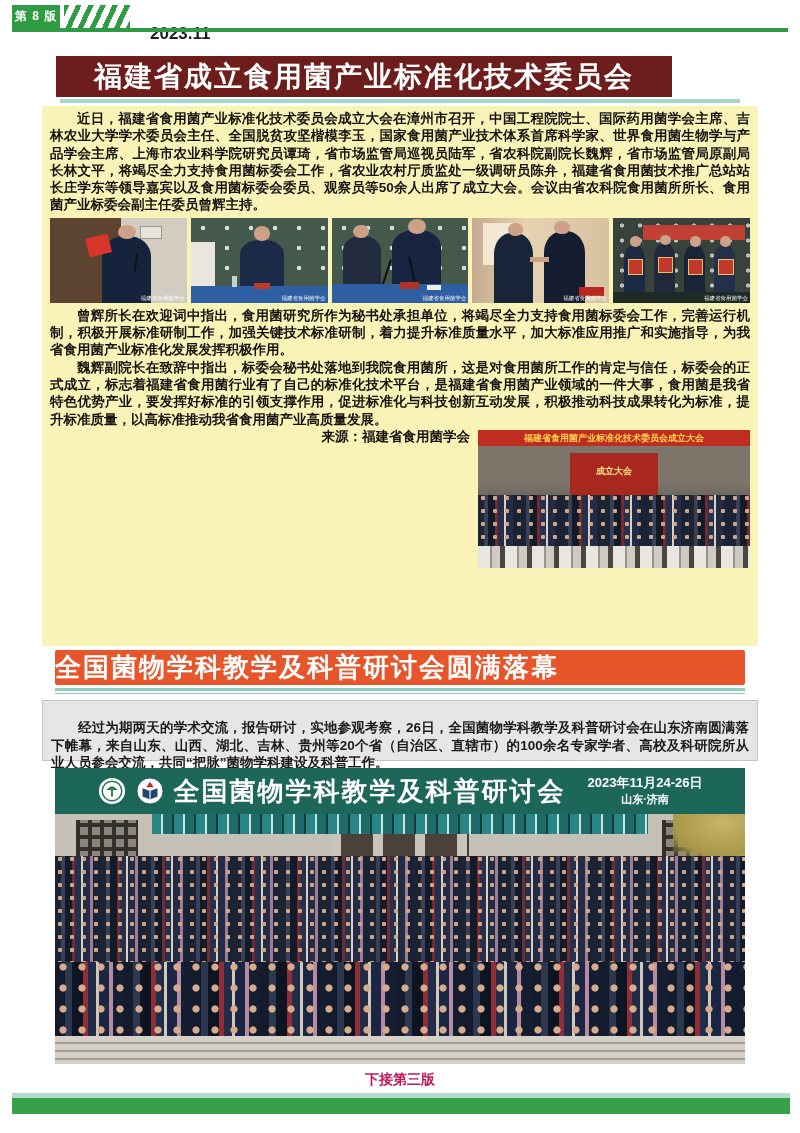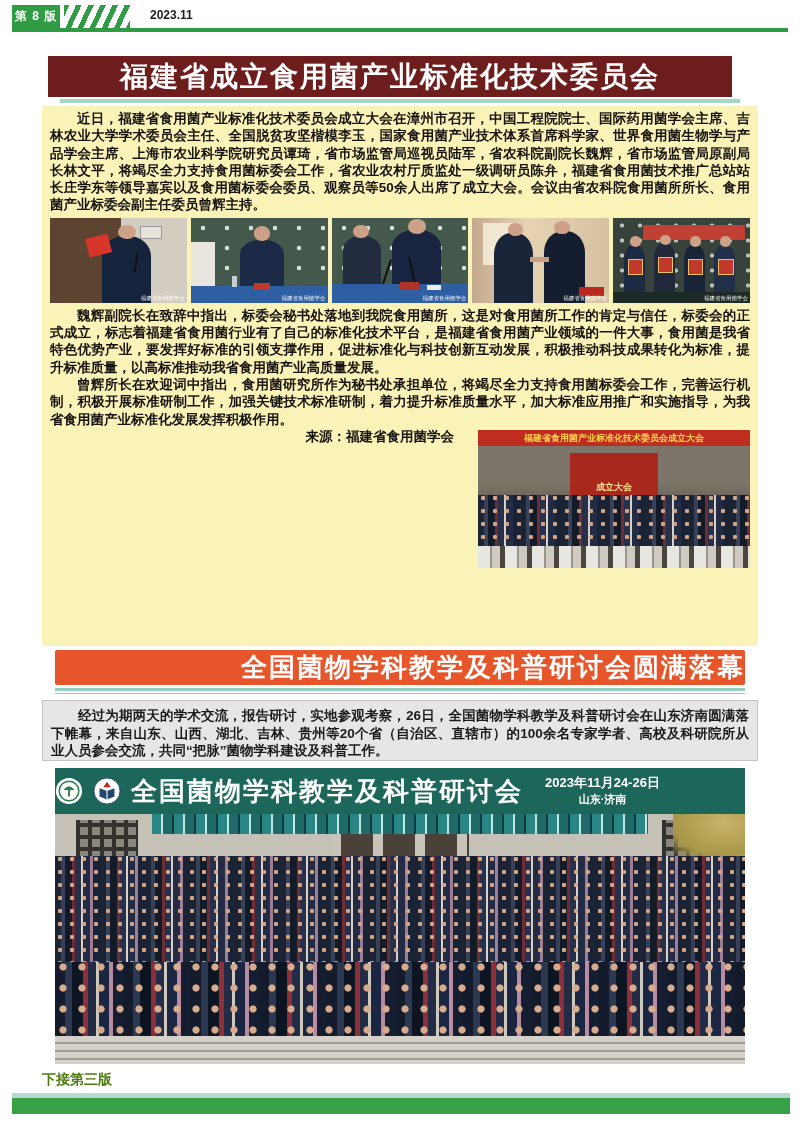--- a/index.html
+++ b/index.html
@@ -5,25 +5,25 @@
   html,body{margin:0;padding:0;background:#ffffff;}
   .page{position:relative;width:800px;height:1133px;background:#ffffff;overflow:hidden;
         font-family:"Liberation Sans",sans-serif;}
   .abs{position:absolute;}
 
   
   .edition-box{left:12px;top:5px;width:48px;height:23px;background:#2f9b43;color:#fff;
     font-size:12px;font-weight:700;text-align:center;line-height:23px;letter-spacing:1px;}
   .stripes{left:64px;top:5px;width:66px;height:23px;
     background:repeating-linear-gradient(115deg,#2f9b43 0 5px,#ffffff 5px 11px);}
-  .header-date{left:150px;top:8px;font-size:12px;font-weight:700;color:#1c1c1c;}
+  .header-date{left:150px;top:24px;font-size:17px;font-weight:700;color:#1c1c1c;}
   .header-line{left:12px;top:28px;width:776px;height:4px;background:#2f9b43;}
 
   
-  .title1{left:48px;top:56px;width:684px;height:41px;background:#6e1d1d;color:#ffffff;
+  .title1{left:56px;top:56px;width:616px;height:41px;background:#6e1d1d;color:#ffffff;
     font-size:28px;font-weight:700;text-align:center;line-height:41px;letter-spacing:2px;}
   .title1-underline{left:60px;top:99px;width:680px;height:4px;background:#a4d7c6;}
 
   .yellow-box{left:42px;top:106px;width:716px;height:540px;background:#faf3b8;
     box-sizing:border-box;padding:4px 8px;color:#161310;overflow:hidden;}
   .yellow-box p{margin:0;font-size:13.5px;font-weight:700;line-height:17.3px;
     text-align:justify;text-indent:2em;}
   .source-line{text-align:right !important;text-indent:0 !important;padding-right:6px;}
 
   
@@ -36,56 +36,56 @@
   .suit{border-radius:45% 45% 6% 6% / 30% 30% 0 0;}
   .chalk{background-image:radial-gradient(circle,rgba(238,244,238,.85) 0 2px,transparent 2.6px);
     background-size:24px 20px;background-color:#44584c;}
 
   .ph1{background:linear-gradient(90deg,#5d4430 0 52%,#d3ccc0 52%);}
   .ph4{background:linear-gradient(90deg,#c3a98e,#e6d3b2 40%,#d6c1a0);}
   .ph5{background-image:radial-gradient(circle,rgba(240,240,235,.7) 0 1.8px,transparent 2.4px);
     background-size:18px 15px;background-color:#37423c;}
 
   
-  .float-photo{float:right;width:272px;height:138px;margin:2px 0 2px 24px;position:relative;
+  .float-photo{float:right;width:272px;height:138px;margin:2px 0 2px 8px;position:relative;
     overflow:hidden;background:#701a75;}
   .gp-banner{position:absolute;left:0;top:0;right:0;height:16px;background:#bf2c20;
     color:#ffd34d;font-size:9px;font-weight:700;line-height:16px;text-align:center;
     white-space:nowrap;overflow:hidden;}
   .gp-body{position:absolute;left:0;top:16px;right:0;bottom:0;
     background:linear-gradient(180deg,#7d756a 0 30%,#55504a 60%,#3a362f);}
   .gp-screen{position:absolute;left:34%;top:6%;width:32%;height:44%;background:#a9281e;
-    color:#ffe08a;font-size:9px;font-weight:700;text-align:center;padding-top:28px;
+    color:#ffe08a;font-size:9px;font-weight:700;text-align:center;padding-top:12px;
     box-sizing:border-box;}
   .gp-crowd{position:absolute;left:0;right:0;top:40%;height:42%;
     background-image:
       radial-gradient(circle at 5px 3px,#d2a588 0 2px,transparent 2.5px),
       repeating-linear-gradient(90deg,#1c2433 0 6px,#38415a 6px 10px,#141b28 10px 17px,
         #6e2d35 17px 20px,#27304a 20px 26px,#d8d2c6 26px 28px,#232c44 28px 35px,#1a2336 35px 42px);
     background-size:12px 13px,auto;}
   .gp-chairs{position:absolute;left:0;right:0;bottom:0;height:18%;
     background:repeating-linear-gradient(90deg,#e8e6e0 0 12px,#9a948a 12px 14px,
       #cfcbc2 14px 22px,#4a453e 22px 27px);}
 
   
   .title2{left:55px;top:650px;width:690px;height:35px;background:#e7552b;color:#ffffff;
-    font-size:26px;font-weight:700;text-align:right;line-height:35px;letter-spacing:2px;
+    font-size:26px;font-weight:700;text-align:left;line-height:35px;letter-spacing:2px;
     border-radius:2px;}
   .title2-line1{left:55px;top:688px;width:690px;height:3px;background:#93cdbd;}
   .title2-line2{left:55px;top:693px;width:690px;height:1px;background:#93cdbd;}
 
   .gray-box{left:42px;top:700px;width:716px;height:61px;background:#e6e6e6;
-    border:1px solid #c4c4c4;box-sizing:border-box;padding:6px 8px;color:#1a1a1a;}
+    border:1px solid #c4c4c4;box-sizing:border-box;padding:18px 8px;color:#1a1a1a;}
   .gray-box p{margin:0;font-size:13.5px;font-weight:700;line-height:17.6px;
     text-align:justify;text-indent:2em;}
 
   
   .big-photo{left:55px;top:768px;width:690px;height:296px;overflow:hidden;}
   .bp-header{position:absolute;left:0;top:0;right:0;height:46px;background:#1d675a;
-    display:flex;align-items:center;gap:10px;}
+    display:flex;align-items:center;justify-content:center;gap:10px;}
   .bp-title{color:#ffffff;font-size:26px;font-weight:700;letter-spacing:2px;}
   .bp-date{color:#ffffff;text-align:center;margin-left:12px;line-height:1.3;}
   .bp-date .d1{font-size:13px;font-weight:700;display:block;}
   .bp-date .d2{font-size:11px;font-weight:700;display:block;}
   .logo{width:28px;height:28px;}
 
   .bp-scene{position:absolute;left:0;top:46px;right:0;bottom:0;background:#c6c1b7;}
   .bp-frieze{position:absolute;left:14%;right:14%;top:0;height:20px;
     background:repeating-linear-gradient(90deg,#2a8585 0 9px,#bfe8e0 9px 11px,
       #216a6a 11px 20px,#0d3d3d 20px 22px);}
@@ -106,22 +106,22 @@
   .bp-crowd-front{position:absolute;left:0;right:0;top:148px;height:78px;
     background-image:
       radial-gradient(circle at 8px 5px,#d8ab8c 0 3.2px,transparent 4px),
       repeating-linear-gradient(90deg,#131b2c 0 10px,#2c3850 10px 17px,#0e1522 17px 28px,
         #8c2f38 28px 33px,#222c46 33px 41px,#cfc9bd 41px 44px,#1b2742 44px 54px,
         #b78ba2 54px 58px,#151d30 58px 68px);
     background-size:19px 21px,auto;}
   .bp-steps{position:absolute;left:0;right:0;bottom:0;height:28px;
     background:repeating-linear-gradient(180deg,#d5d1c8 0 6px,#a19d93 6px 8px);}
 
-  .continuation{left:42px;top:1071px;width:716px;text-align:left;font-size:14px;
-    font-weight:700;color:#4d7c0f;}
+  .continuation{left:42px;top:1071px;width:716px;text-align:center;font-size:14px;
+    font-weight:700;color:#be185d;}
 
   .footer-teal{left:12px;top:1093px;width:778px;height:5px;background:#b7d9d3;}
   .footer-green{left:12px;top:1098px;width:778px;height:16px;background:#38a046;}
 </style>
 </head>
 <body>
 
 <div class="page">
 
   <div class="abs edition-box">第 8 版</div>
@@ -187,22 +187,22 @@
         <div class="pp face" style="left:78%;top:22%;width:8%;height:12%;"></div>
         <div class="pp" style="left:10.5%;top:48%;width:10%;height:17%;background:#c0392b;border:1px solid #e8c06a;"></div>
         <div class="pp" style="left:32.5%;top:46%;width:10%;height:17%;background:#c0392b;border:1px solid #e8c06a;"></div>
         <div class="pp" style="left:54.5%;top:48%;width:10%;height:17%;background:#c0392b;border:1px solid #e8c06a;"></div>
         <div class="pp" style="left:76.5%;top:48%;width:10%;height:17%;background:#c0392b;border:1px solid #e8c06a;"></div>
         <div class="pp" style="left:0;bottom:0;width:100%;height:13%;background:#1e2a26;"></div>
         <span class="wm">福建省食用菌学会</span>
       </div>
     </div>
 
+    <p>曾辉所长在欢迎词中指出，食用菌研究所作为秘书处承担单位，将竭尽全力支持食用菌标委会工作，完善运行机制，积极开展标准研制工作，加强关键技术标准研制，着力提升标准质量水平，加大标准应用推广和实施指导，为我省食用菌产业标准化发展发挥积极作用。</p>
     <p>魏辉副院长在致辞中指出，标委会秘书处落地到我院食用菌所，这是对食用菌所工作的肯定与信任，标委会的正式成立，标志着福建省食用菌行业有了自己的标准化技术平台，是福建省食用菌产业领域的一件大事，食用菌是我省特色优势产业，要发挥好标准的引领支撑作用，促进标准化与科技创新互动发展，积极推动科技成果转化为标准，提升标准质量，以高标准推动我省食用菌产业高质量发展。</p>
-    <p>曾辉所长在欢迎词中指出，食用菌研究所作为秘书处承担单位，将竭尽全力支持食用菌标委会工作，完善运行机制，积极开展标准研制工作，加强关键技术标准研制，着力提升标准质量水平，加大标准应用推广和实施指导，为我省食用菌产业标准化发展发挥积极作用。</p>
 
     <div class="float-photo">
       <div class="gp-banner">福建省食用菌产业标准化技术委员会成立大会</div>
       <div class="gp-body">
         <div class="gp-screen">成立大会</div>
         <div class="gp-crowd"></div>
         <div class="gp-chairs"></div>
       </div>
     </div>
     <p class="source-line">来源：福建省食用菌学会</p>

